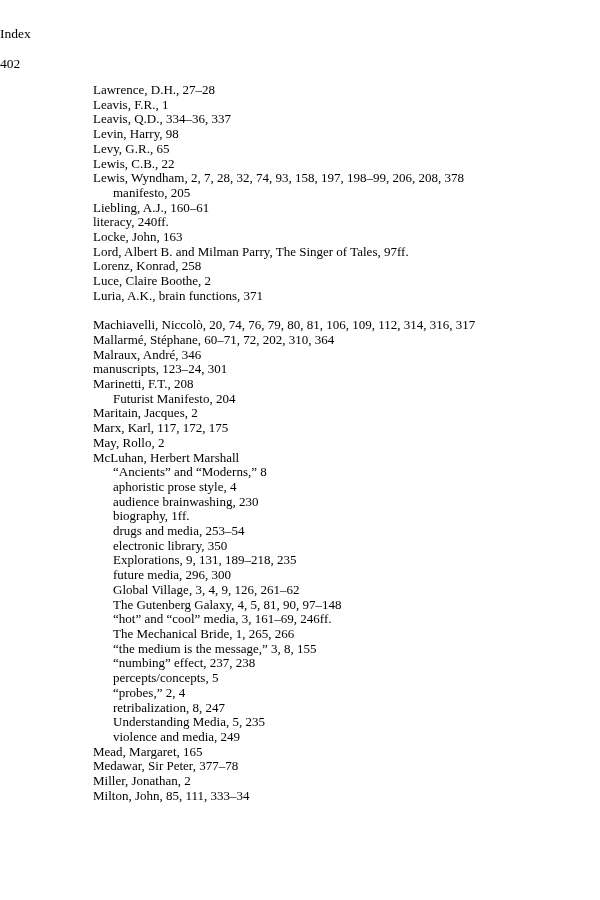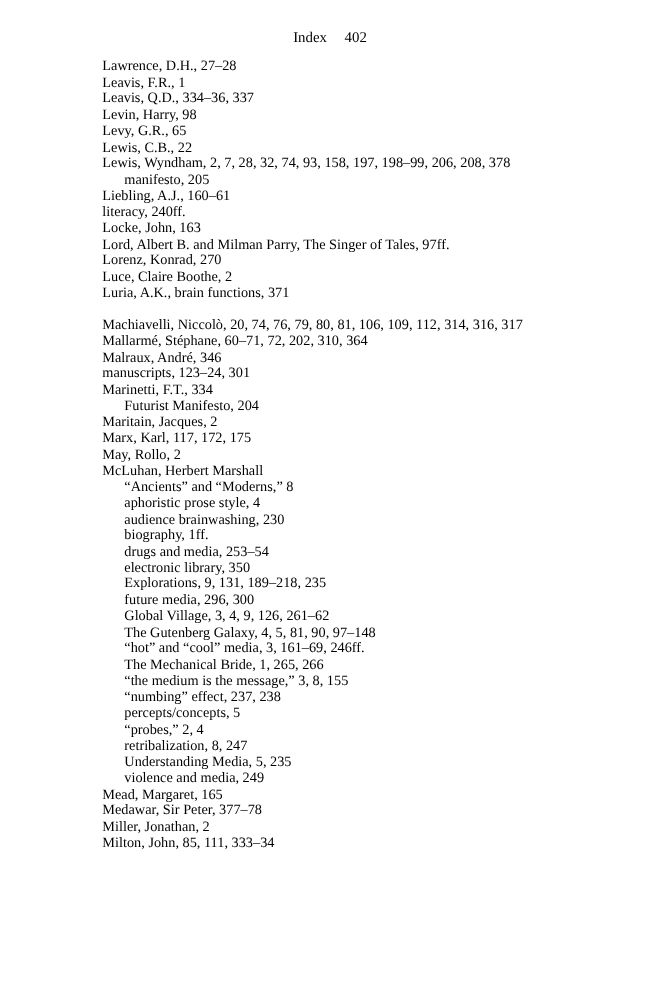--- a/index.html
+++ b/index.html
@@ -18,20 +18,21 @@
     overflow: hidden;
   }
   .running-head {
     padding-top: 27px;
     display: flex;
     justify-content: center;
     align-items: baseline;
     gap: 16px;
     font-size: 13.5px;
     line-height: 14px;
+    flex-direction: column;
   }
   .content {
     margin-top: 12px;
     padding-left: 93px;
     padding-right: 40px;
     line-height: 14.7px;
   }
   .group + .group {
     margin-top: 14.7px;
   }
@@ -59,30 +60,30 @@
         <div class="entry"><span>Leavis, Q.D., 334–36, 337</span></div>
         <div class="entry"><span>Levin, Harry, 98</span></div>
         <div class="entry"><span>Levy, G.R., 65</span></div>
         <div class="entry"><span>Lewis, C.B., 22</span></div>
         <div class="entry"><span>Lewis, Wyndham, 2, 7, 28, 32, 74, 93, 158, 197, 198–99, 206, 208, 378</span></div>
         <div class="entry sub"><span>manifesto, 205</span></div>
         <div class="entry"><span>Liebling, A.J., 160–61</span></div>
         <div class="entry"><span>literacy, 240ff.</span></div>
         <div class="entry"><span>Locke, John, 163</span></div>
         <div class="entry"><span>Lord, Albert B. and Milman Parry, </span><span class="it">The Singer of Tales,</span><span> 97ff.</span></div>
-        <div class="entry"><span>Lorenz, Konrad, 270</span></div>
+        <div class="entry"><span>Lorenz, Konrad, 258</span></div>
         <div class="entry"><span>Luce, Claire Boothe, 2</span></div>
         <div class="entry"><span>Luria, A.K., brain functions, 371</span></div>
       </div>
       <div class="group">
         <div class="entry"><span>Machiavelli, Niccolò, 20, 74, 76, 79, 80, 81, 106, 109, 112, 314, 316, 317</span></div>
         <div class="entry"><span>Mallarmé, Stéphane, 60–71, 72, 202, 310, 364</span></div>
         <div class="entry"><span>Malraux, André, 346</span></div>
         <div class="entry"><span>manuscripts, 123–24, 301</span></div>
-        <div class="entry"><span>Marinetti, F.T., 334</span></div>
+        <div class="entry"><span>Marinetti, F.T., 208</span></div>
         <div class="entry sub"><span>Futurist Manifesto, 204</span></div>
         <div class="entry"><span>Maritain, Jacques, 2</span></div>
         <div class="entry"><span>Marx, Karl, 117, 172, 175</span></div>
         <div class="entry"><span>May, Rollo, 2</span></div>
         <div class="entry"><span>McLuhan, Herbert Marshall</span></div>
         <div class="entry sub"><span>“Ancients” and “Moderns,” 8</span></div>
         <div class="entry sub"><span>aphoristic prose style, 4</span></div>
         <div class="entry sub"><span>audience brainwashing, 230</span></div>
         <div class="entry sub"><span>biography, 1ff.</span></div>
         <div class="entry sub"><span>drugs and media, 253–54</span></div>

